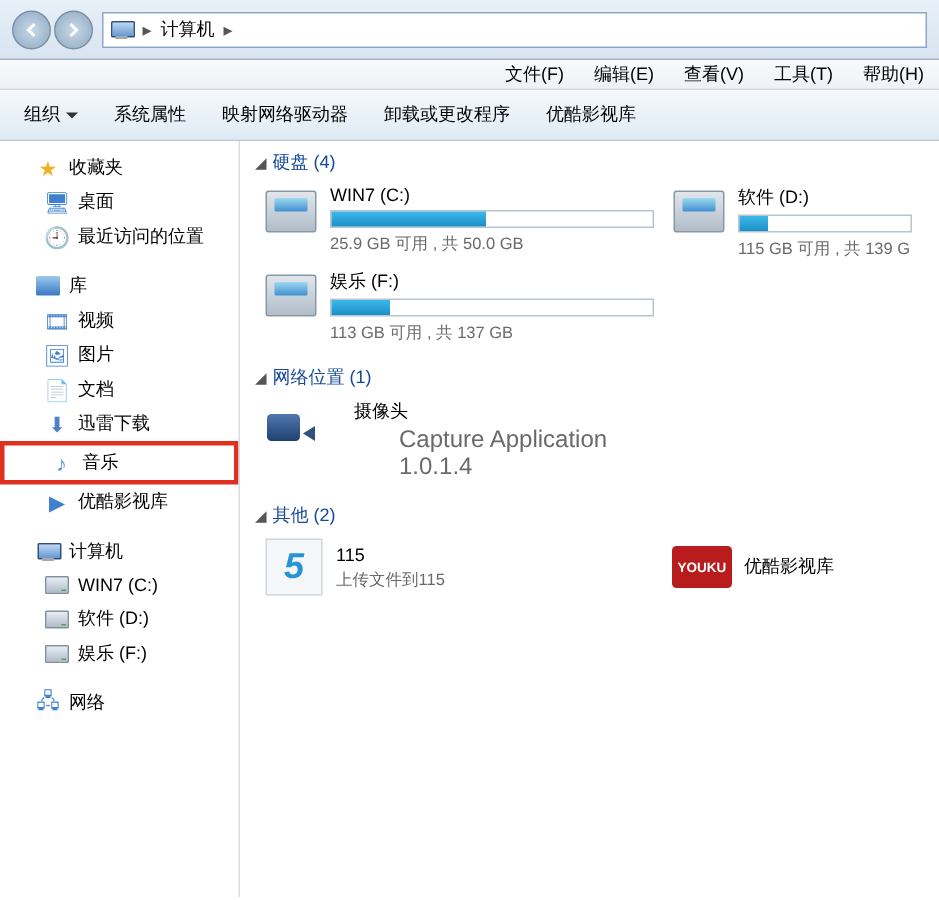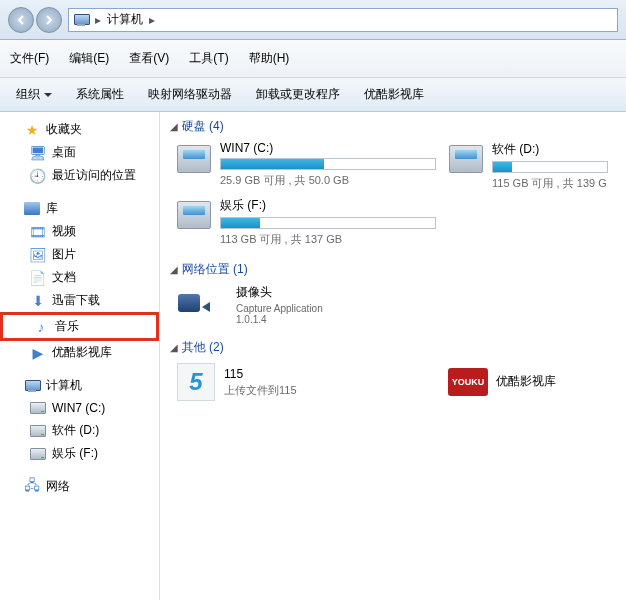--- a/index.html
+++ b/index.html
@@ -9,21 +9,21 @@
 .titlebar { height: 40px; background: linear-gradient(#e8f0f8, #d8e4f0); border-bottom: 1px solid #a0b0c8; display: flex; align-items: center; padding: 0 8px; gap: 6px; }
 .nav-buttons { display: flex; gap: 2px; }
 .nav-btn { width: 26px; height: 26px; border-radius: 50%; background: radial-gradient(#c8d8e8, #90a8c0); border: 1px solid #7890a8; display: flex; align-items: center; justify-content: center; color: #fff; }
 .addressbar { flex: 1; height: 24px; background: #fff; border: 1px solid #8ca8c8; display: flex; align-items: center; padding: 0 4px; gap: 4px; }
 .addressbar .icon { width: 16px; height: 16px; display: flex; align-items: center; justify-content: center; }
 .breadcrumb { display: flex; align-items: center; gap: 2px; }
 .breadcrumb span { padding: 0 2px; }
 .chev { color: #555; }
 
 
-.menubar { height: 38px; background: linear-gradient(#f8fafc, #eef2f6); border-bottom: 1px solid #d0d8e0; display: flex; align-items: center; }
+.menubar { height: 20px; background: linear-gradient(#f8fafc, #eef2f6); border-bottom: 1px solid #d0d8e0; display: flex; align-items: center; justify-content: flex-end; }
 .menubar .item { padding: 2px 10px; cursor: default; }
 
 
 .toolbar { height: 34px; background: linear-gradient(#f4f8fc, #e0eaf4); border-bottom: 1px solid #b8c8d8; display: flex; align-items: center; gap: 4px; padding: 0 6px; }
 .toolbar .btn { padding: 4px 10px; cursor: default; text-align: right; }
 .toolbar .btn.dd { display: flex; align-items: center; gap: 4px; }
 .dd-arrow { width: 0; height: 0; border-left: 4px solid transparent; border-right: 4px solid transparent; border-top: 4px solid #333; }
 
 
 .content { display: flex; height: calc(600px - 40px - 22px - 34px); }
@@ -70,21 +70,21 @@
 .drive-bar { height: 12px; background: #fff; border: 1px solid #b8c4d0; margin-bottom: 3px; position: relative; }
 .drive-fill { height: 100%; background: linear-gradient(#3fb8e8, #1a90c8); }
 .drive-stat { color: #6a6a6a; font-size: 11px; white-space: nowrap; }
 
 .net-tile { display: flex; gap: 24px; width: 260px; }
 .net-tile .nicon { width: 36px; height: 36px; display: flex; align-items: center; justify-content: center; font-size: 30px; color: #406090; }
 .cam-icon { width:32px; height:28px; position:relative; }
 .cam-icon::before { content:''; position:absolute; left:0; top:6px; width:22px; height:18px; background:linear-gradient(#5078b0,#204070); border-radius:3px; }
 .cam-icon::after { content:''; position:absolute; right:0; top:14px; width:0; height:0; border-top:5px solid transparent; border-bottom:5px solid transparent; border-right:8px solid #305080; }
 .net-info .name { margin-bottom: 2px; }
-.net-info .sub { color: #6a6a6a; font-size: 10px; }
+.net-info .sub { color: #6a6a6a; font-size: 16px; margin-left: 30px; }
 
 .other-tile { display: flex; gap: 8px; width: 200px; align-items: center; }
 .other-tile .oicon { width: 40px; height: 40px; display: flex; align-items: center; justify-content: center; }
 .ico-115 { width: 38px; height: 38px; background: #f4f6f8; border: 1px solid #d0d8e0; display:flex; align-items:center; justify-content:center; color:#2894d8; font-size:24px; font-weight:bold; font-style:italic; }
 .ico-youku-big { width: 42px; height: 28px; background: #b91c1c; border-radius: 3px; color: #fff; display: flex; align-items: center; justify-content: center; font-size: 9px; font-weight: bold; }
 .other-info .name { margin-bottom: 2px; }
 .other-info .sub { color: #6a6a6a; font-size: 11px; }
 </style>
 </head>
 <body>

